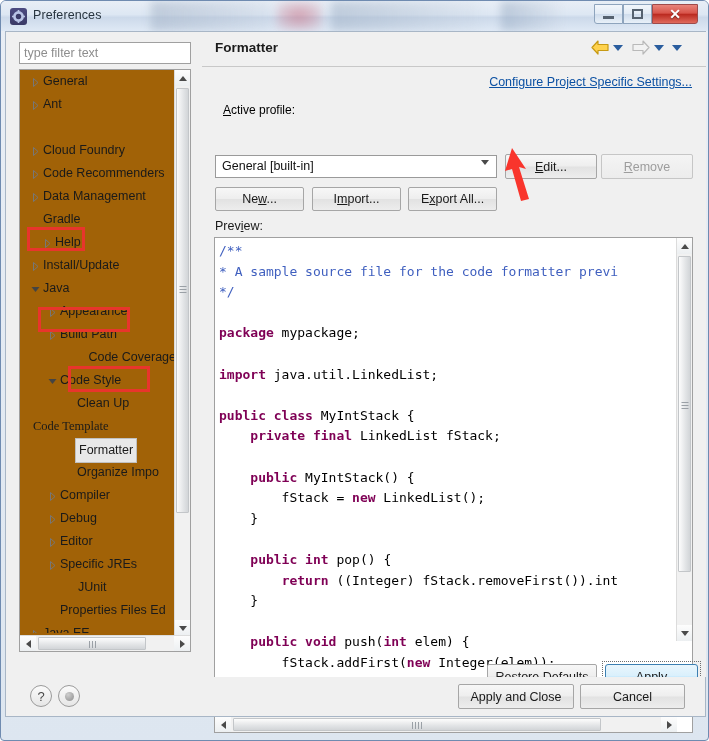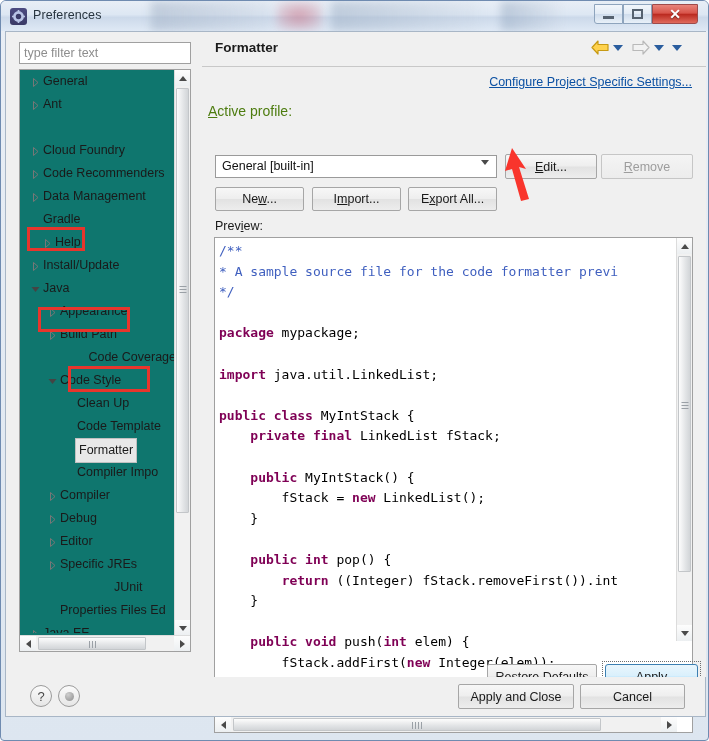--- a/index.html
+++ b/index.html
@@ -69,21 +69,21 @@
     position:absolute;left:13px;top:10px;width:172px;height:22px;
     box-sizing:border-box;
     border:1px solid #a0a0a0;background:#fff;
     font-family:"Liberation Sans", sans-serif;font-size:12.5px;
     color:#222;padding:0 4px;outline:none;
   }
   #filter-input::placeholder{color:#8d8d8d;}
   
   #tree-panel{
     position:absolute;left:13px;top:37px;width:172px;height:583px;
-    background:#0f766e;border:1px solid #a0a0a0;box-sizing:border-box;
+    background:#a16207;border:1px solid #a0a0a0;box-sizing:border-box;
     overflow:hidden;
   }
   #tree-clip{position:absolute;left:0;top:0;width:158px;height:563px;overflow:hidden;}
   .tree-item{
     position:relative;height:23px;line-height:23px;
     font-size:12.5px;color:#1a1a1a;white-space:nowrap;
   }
   .tree-item .tlabel{display:inline-block;padding:0 2px;}
   .tw{
     display:inline-block;width:11px;text-align:center;
@@ -146,21 +146,21 @@
   #nav-back-dd{left:411px;top:13px;}
   #nav-fwd{left:430px;}
   #nav-fwd-dd{left:452px;top:13px;}
   #nav-menu{left:470px;top:13px;}
   .ddtri{width:0;height:0;border-left:5px solid transparent;border-right:5px solid transparent;border-top:6px solid #2a5d9e;}
   
   #config-link{
     position:absolute;right:14px;top:43px;
     font-size:12.5px;color:#0c51a3;text-decoration:underline;cursor:pointer;
   }
-  #active-label{position:absolute;left:6px;top:71px;font-size:14px;color:#4d7c0f;}
+  #active-label{position:absolute;left:21px;top:71px;font-size:12px;color:#000000;}
   #profile-combo{
     position:absolute;left:13px;top:123px;width:282px;height:23px;
     box-sizing:border-box;border:1px solid #9a9a9a;background:#fff;
   }
   #profile-combo .cbtext{position:absolute;left:6px;top:3px;font-size:12.5px;color:#111;}
   #profile-combo .cbarrow{position:absolute;right:7px;top:9px;}
   .btn{
     position:absolute;box-sizing:border-box;
     border:1px solid #a6a6a6;border-radius:2px;
     background:linear-gradient(to bottom,#f7f7f7 0%,#eeeeee 48%,#e2e2e2 52%,#ededed 100%);
@@ -297,36 +297,36 @@
                 <path d="M1.5 0.5 L6 4.5 L1.5 8.5 Z" fill="none" stroke="#777" stroke-width="1"></path>
               </svg></span><span class="tlabel">Appearance</span></div>
           <div class="tree-item" style="padding-left: 27px;"><span class="tw"><svg width="7" height="9" viewBox="0 0 7 9">
                 <path d="M1.5 0.5 L6 4.5 L1.5 8.5 Z" fill="none" stroke="#777" stroke-width="1"></path>
               </svg></span><span class="tlabel">Build Path</span></div>
           <div class="tree-item" style="padding-left: 27px; text-align: right;"><span class="tw"></span><span class="tlabel">Code Coverage</span></div>
           <div class="tree-item" style="padding-left: 27px;"><span class="tw"><svg width="9" height="7" viewBox="0 0 9 7">
                 <path d="M0.5 1 L8.5 1 L4.5 6 Z" fill="#444"></path>
               </svg></span><span class="tlabel">Code Style</span></div>
           <div class="tree-item" style="padding-left: 44px;"><span class="tw"></span><span class="tlabel">Clean Up</span></div>
-          <div class="tree-item" style="padding-left: 44px;"><span class="tw"></span><span class="tlabel">Code Template</span></div>
+          <div class="tree-item" style=" font-family: Liberation Serif, serif;"><span class="tw"></span><span class="tlabel">Code Template</span></div>
           <div class="tree-item sel" style="padding-left: 44px;"><span class="tw"></span><span class="tlabel">Formatter</span></div>
-          <div class="tree-item" style="padding-left: 44px;"><span class="tw"></span><span class="tlabel">Compiler Impo</span></div>
+          <div class="tree-item" style="padding-left: 44px;"><span class="tw"></span><span class="tlabel">Organize Impo</span></div>
           <div class="tree-item" style="padding-left: 27px;"><span class="tw"><svg width="7" height="9" viewBox="0 0 7 9">
                 <path d="M1.5 0.5 L6 4.5 L1.5 8.5 Z" fill="none" stroke="#777" stroke-width="1"></path>
               </svg></span><span class="tlabel">Compiler</span></div>
           <div class="tree-item" style="padding-left: 27px;"><span class="tw"><svg width="7" height="9" viewBox="0 0 7 9">
                 <path d="M1.5 0.5 L6 4.5 L1.5 8.5 Z" fill="none" stroke="#777" stroke-width="1"></path>
               </svg></span><span class="tlabel">Debug</span></div>
           <div class="tree-item" style="padding-left: 27px;"><span class="tw"><svg width="7" height="9" viewBox="0 0 7 9">
                 <path d="M1.5 0.5 L6 4.5 L1.5 8.5 Z" fill="none" stroke="#777" stroke-width="1"></path>
               </svg></span><span class="tlabel">Editor</span></div>
           <div class="tree-item" style="padding-left: 27px;"><span class="tw"><svg width="7" height="9" viewBox="0 0 7 9">
                 <path d="M1.5 0.5 L6 4.5 L1.5 8.5 Z" fill="none" stroke="#777" stroke-width="1"></path>
               </svg></span><span class="tlabel">Specific JREs</span></div>
-          <div class="tree-item" style="padding-left: 45px; margin-left: 36px;"><span class="tw"></span><span class="tlabel">JUnit</span></div>
+          <div class="tree-item" style="padding-left: 45px;"><span class="tw"></span><span class="tlabel">JUnit</span></div>
           <div class="tree-item" style="padding-left: 27px;"><span class="tw"></span><span class="tlabel">Properties Files Ed</span></div>
           <div class="tree-item" style="padding-left: 10px;"><span class="tw"><svg width="7" height="9" viewBox="0 0 7 9">
                 <path d="M1.5 0.5 L6 4.5 L1.5 8.5 Z" fill="none" stroke="#777" stroke-width="1"></path>
               </svg></span><span class="tlabel">Java EE</span></div>
           <div class="tree-item" style="padding-left: 10px;"><span class="tw"><svg width="7" height="9" viewBox="0 0 7 9">
                 <path d="M1.5 0.5 L6 4.5 L1.5 8.5 Z" fill="none" stroke="#777" stroke-width="1"></path>
               </svg></span><span class="tlabel">Java Persistence</span></div>
         </div>
 
       <div class="vscroll" id="tree-vscroll" style="height:566px;">

